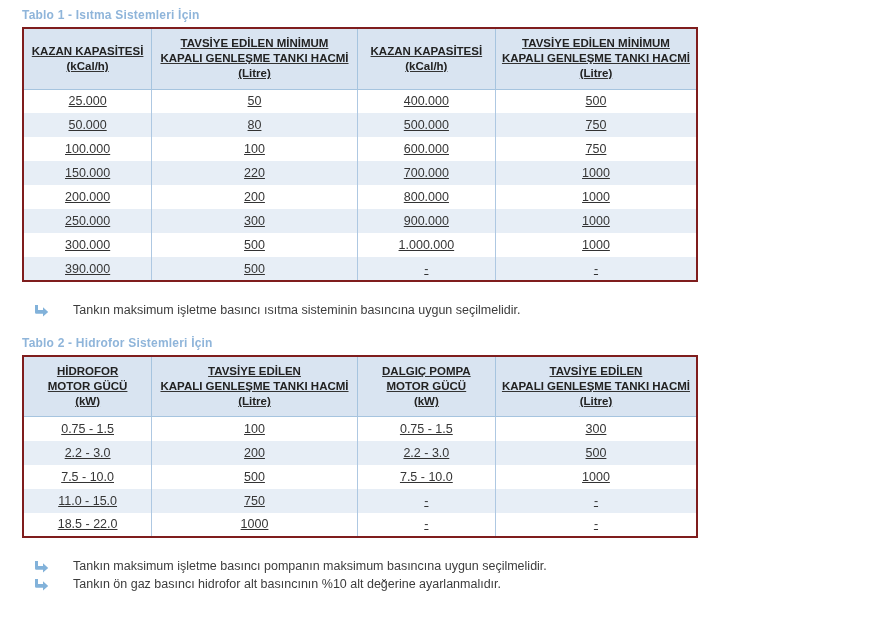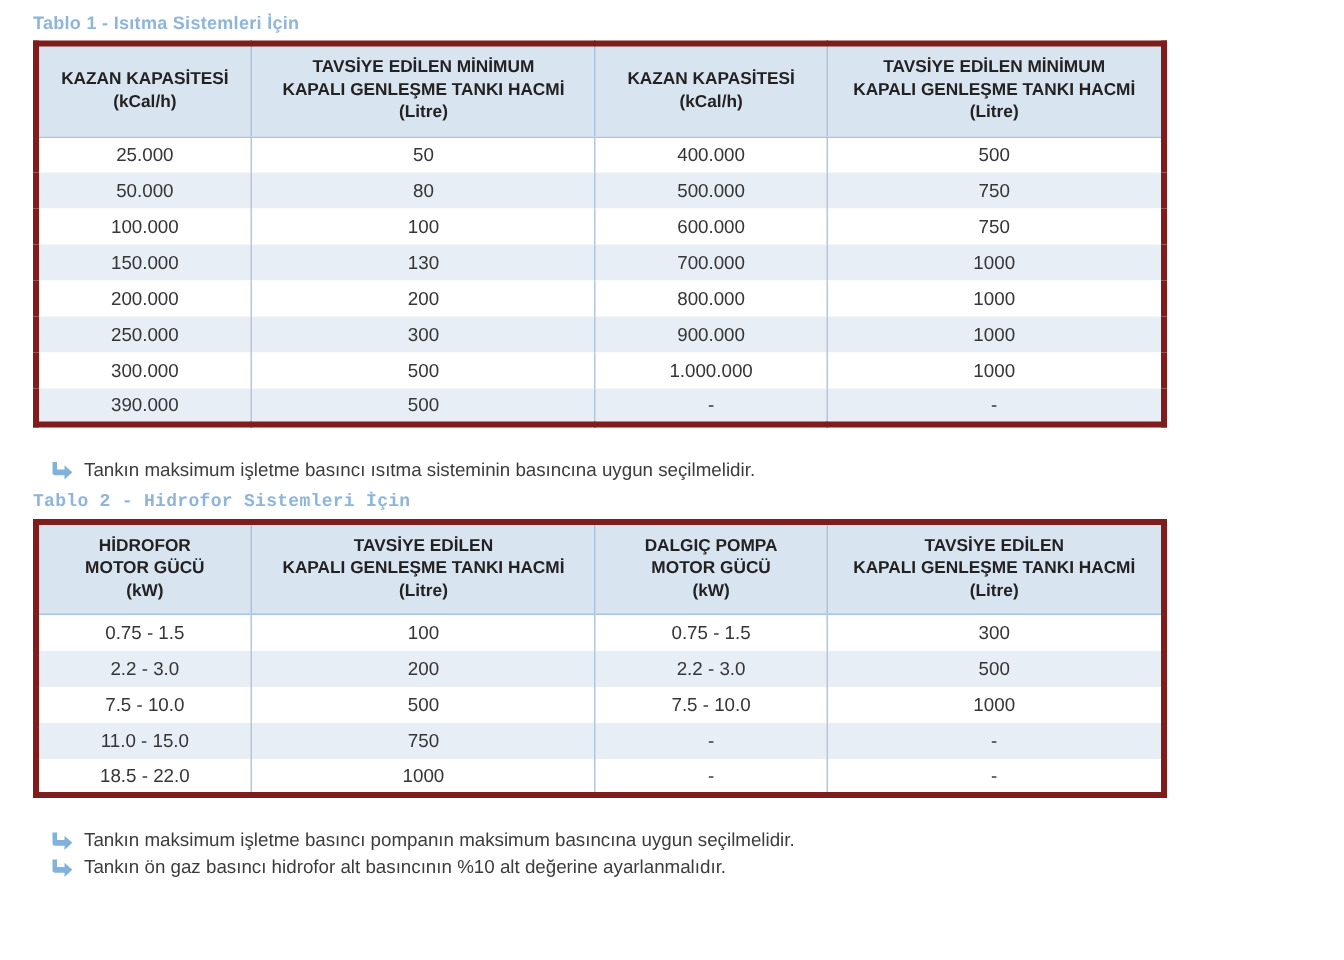--- a/index.html
+++ b/index.html
@@ -12,27 +12,28 @@
   }
   .page { width:896px; height:640px; padding:6px 22px 0 22px; }
 
   .section-title {
     font-size:12px;
     font-weight:bold;
     color:#8fb5da;
     letter-spacing:0.2px;
     margin:2px 0 5px 0;
   }
-  .t2-title { margin-top:4px;font-family:Liberation Mono, monospace; }
+  .t2-title { margin-top:16px; }
 
   table.data-table {
-    width:756px;
+    width:676px;
     border-collapse:collapse;
     table-layout:fixed;
-    border:4px solid #7f1d1d;
+    border:2px solid #7f1d1d;
+    text-decoration:underline;
   }
   .data-table th {
     background:#d9e4f1;
     font-size:11.5px;
     font-weight:bold;
     color:#222222;
     text-align:center;
     vertical-align:middle;
     line-height:1.32;
     padding:7px 4px;
@@ -52,21 +53,21 @@
     background:#ffffff;
   }
   .data-table td:first-child { border-left:none; }
   .data-table tbody tr:nth-child(even) td { background:#e7eef6; }
 
   .notes { margin:20px 0 0 12px; }
   .notes-bottom { margin-top:20px; }
   .note {
     display:flex;
     align-items:center;
-    gap:7px;
+    gap:24px;
     font-size:12.5px;
     color:#3c3c3c;
     line-height:1.4;
     margin:1px 0;
   }
   .note .arrow { flex:0 0 auto; display:inline-flex; }
 </style>
 </head>
 <body>
 
@@ -109,21 +110,21 @@
         <td>750</td>
       </tr>
       <tr>
         <td>100.000</td>
         <td>100</td>
         <td>600.000</td>
         <td>750</td>
       </tr>
       <tr>
         <td>150.000</td>
-        <td>130</td>
+        <td>220</td>
         <td>700.000</td>
         <td>1000</td>
       </tr>
       <tr>
         <td>200.000</td>
         <td>200</td>
         <td>800.000</td>
         <td>1000</td>
       </tr>
       <tr>

